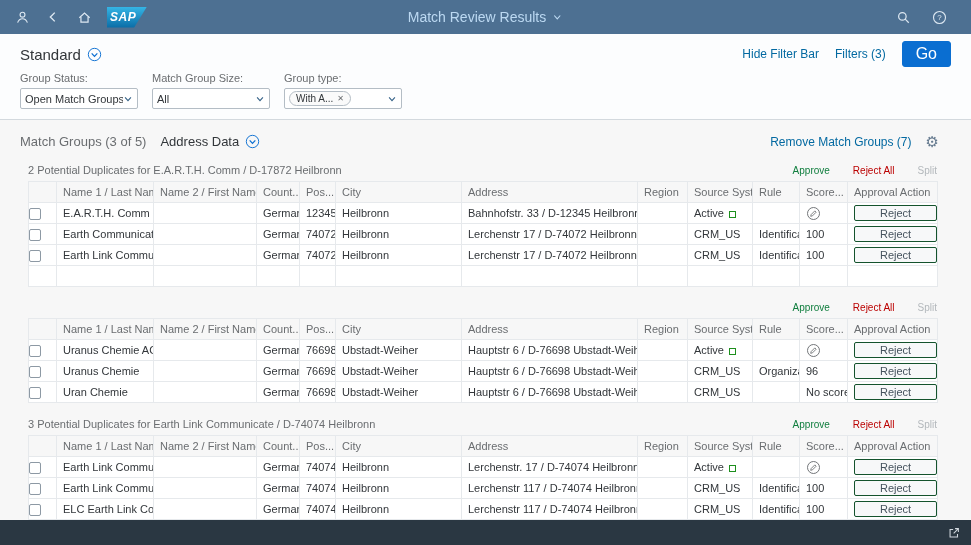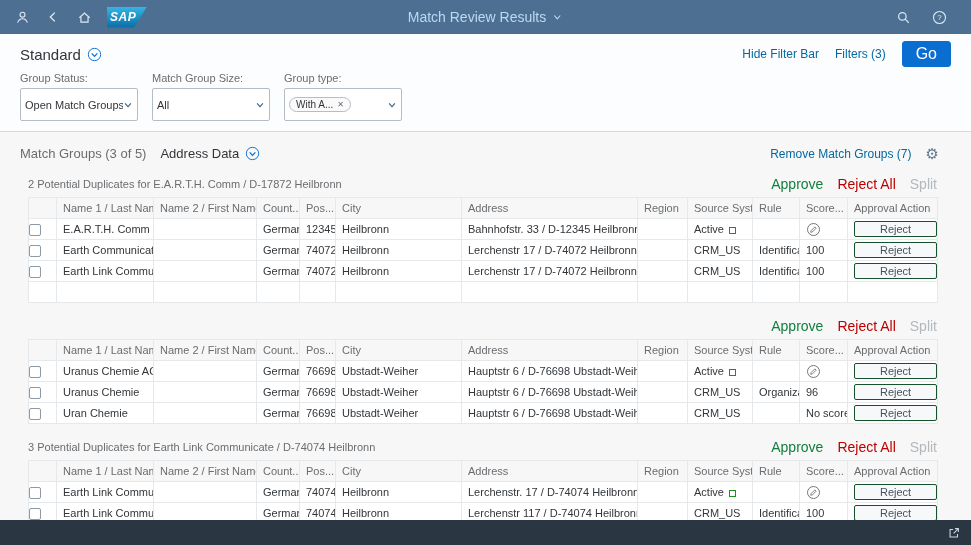--- a/index.html
+++ b/index.html
@@ -23,41 +23,41 @@
   .variant-row { display:flex; align-items:center; height:24px; }
   .variant { display:flex; align-items:center; gap:6px; font-size:15px; color:#32363a; cursor:pointer; }
   .circle-chev { width:15px; height:15px; color:#0a6ed1; display:inline-flex; }
   .variant-actions { margin-left:auto; display:flex; align-items:center; gap:16px; }
   .link { color:#0369a1; font-size:12px; text-decoration:none; cursor:pointer; white-space:nowrap; }
   .go-btn { background:#0a6ed1; color:#fff; border:1px solid #0a6ed1; border-radius:3px; font-size:16px;
     padding:3px 13px; cursor:pointer; font-family:inherit; }
   .filter-fields { display:flex; gap:14px; margin-top:6px; }
   .ffield { width:118px; }
   .flabel { display:block; font-size:11px; color:#6a6d70; margin-bottom:4px; white-space:nowrap; }
-  .select { height:33px; border:1px solid #b4bdc5; border-radius:2px; background:#fff; display:flex;
+  .select { height:21px; border:1px solid #b4bdc5; border-radius:2px; background:#fff; display:flex;
     align-items:center; justify-content:space-between; padding:0 4px; font-size:11px; color:#32363a; cursor:pointer; }
   .select .val { overflow:hidden; white-space:nowrap; }
   .sel-arrow { color:#346187; display:inline-flex; flex:0 0 auto; }
   .token { display:inline-flex; align-items:center; gap:4px; border:1px solid #b4bdc5; border-radius:9px;
     background:#fafafa; padding:1px 6px; font-size:10px; color:#32363a; max-width:92px; overflow:hidden; }
   .token-x { font-size:8px; color:#6a6d70; cursor:pointer; }
 
   
   .content-toolbar { display:flex; align-items:center; padding:14px 32px 10px 20px; }
   .mg-count { font-size:13px; color:#6a6d70; white-space:nowrap; }
   .view-sel { display:flex; align-items:flex-end; gap:6px; font-size:13px; color:#32363a; margin-left:14px; cursor:pointer; }
   .toolbar-right { margin-left:auto; display:flex; align-items:center; gap:14px; }
   .gear { color:#64798e; font-size:15px; line-height:1; cursor:pointer; }
 
   
   .group { margin:0 34px 10px 28px; }
   .group-head { display:flex; align-items:center; padding:5px 0; }
   .group-title { font-size:11px; color:#6a6d70; white-space:nowrap; }
   .group-actions { margin-left:auto; display:flex; align-items:center; gap:14px; }
-  .glink { font-size:14px; cursor:pointer; text-decoration:none; white-space:nowrap; }
+  .glink { font-size:10px; cursor:pointer; text-decoration:none; white-space:nowrap;margin-left:9px; }
   .glink.approve { color:#107e3e; }
   .glink.rejectall { color:#bb0000; }
   .glink.split { color:#b3b8bc; cursor:default; }
   table.match-table { width:909px; border-collapse:collapse; table-layout:fixed; background:#fff;
     font-size:11px; color:#32363a; }
   .match-table th, .match-table td { border:1px solid #e6e9ec; height:21px; padding:0 6px; text-align:left;
     overflow:hidden; white-space:nowrap; font-weight:normal; }
   .match-table thead th { background:#f7f7f7; color:#6a6d70; }
   .sel-cell { text-align:center; padding:0 !important; }
   .checkbox { display:inline-block; width:12px; height:12px; border:1px solid #8d99a4; border-radius:2px;

